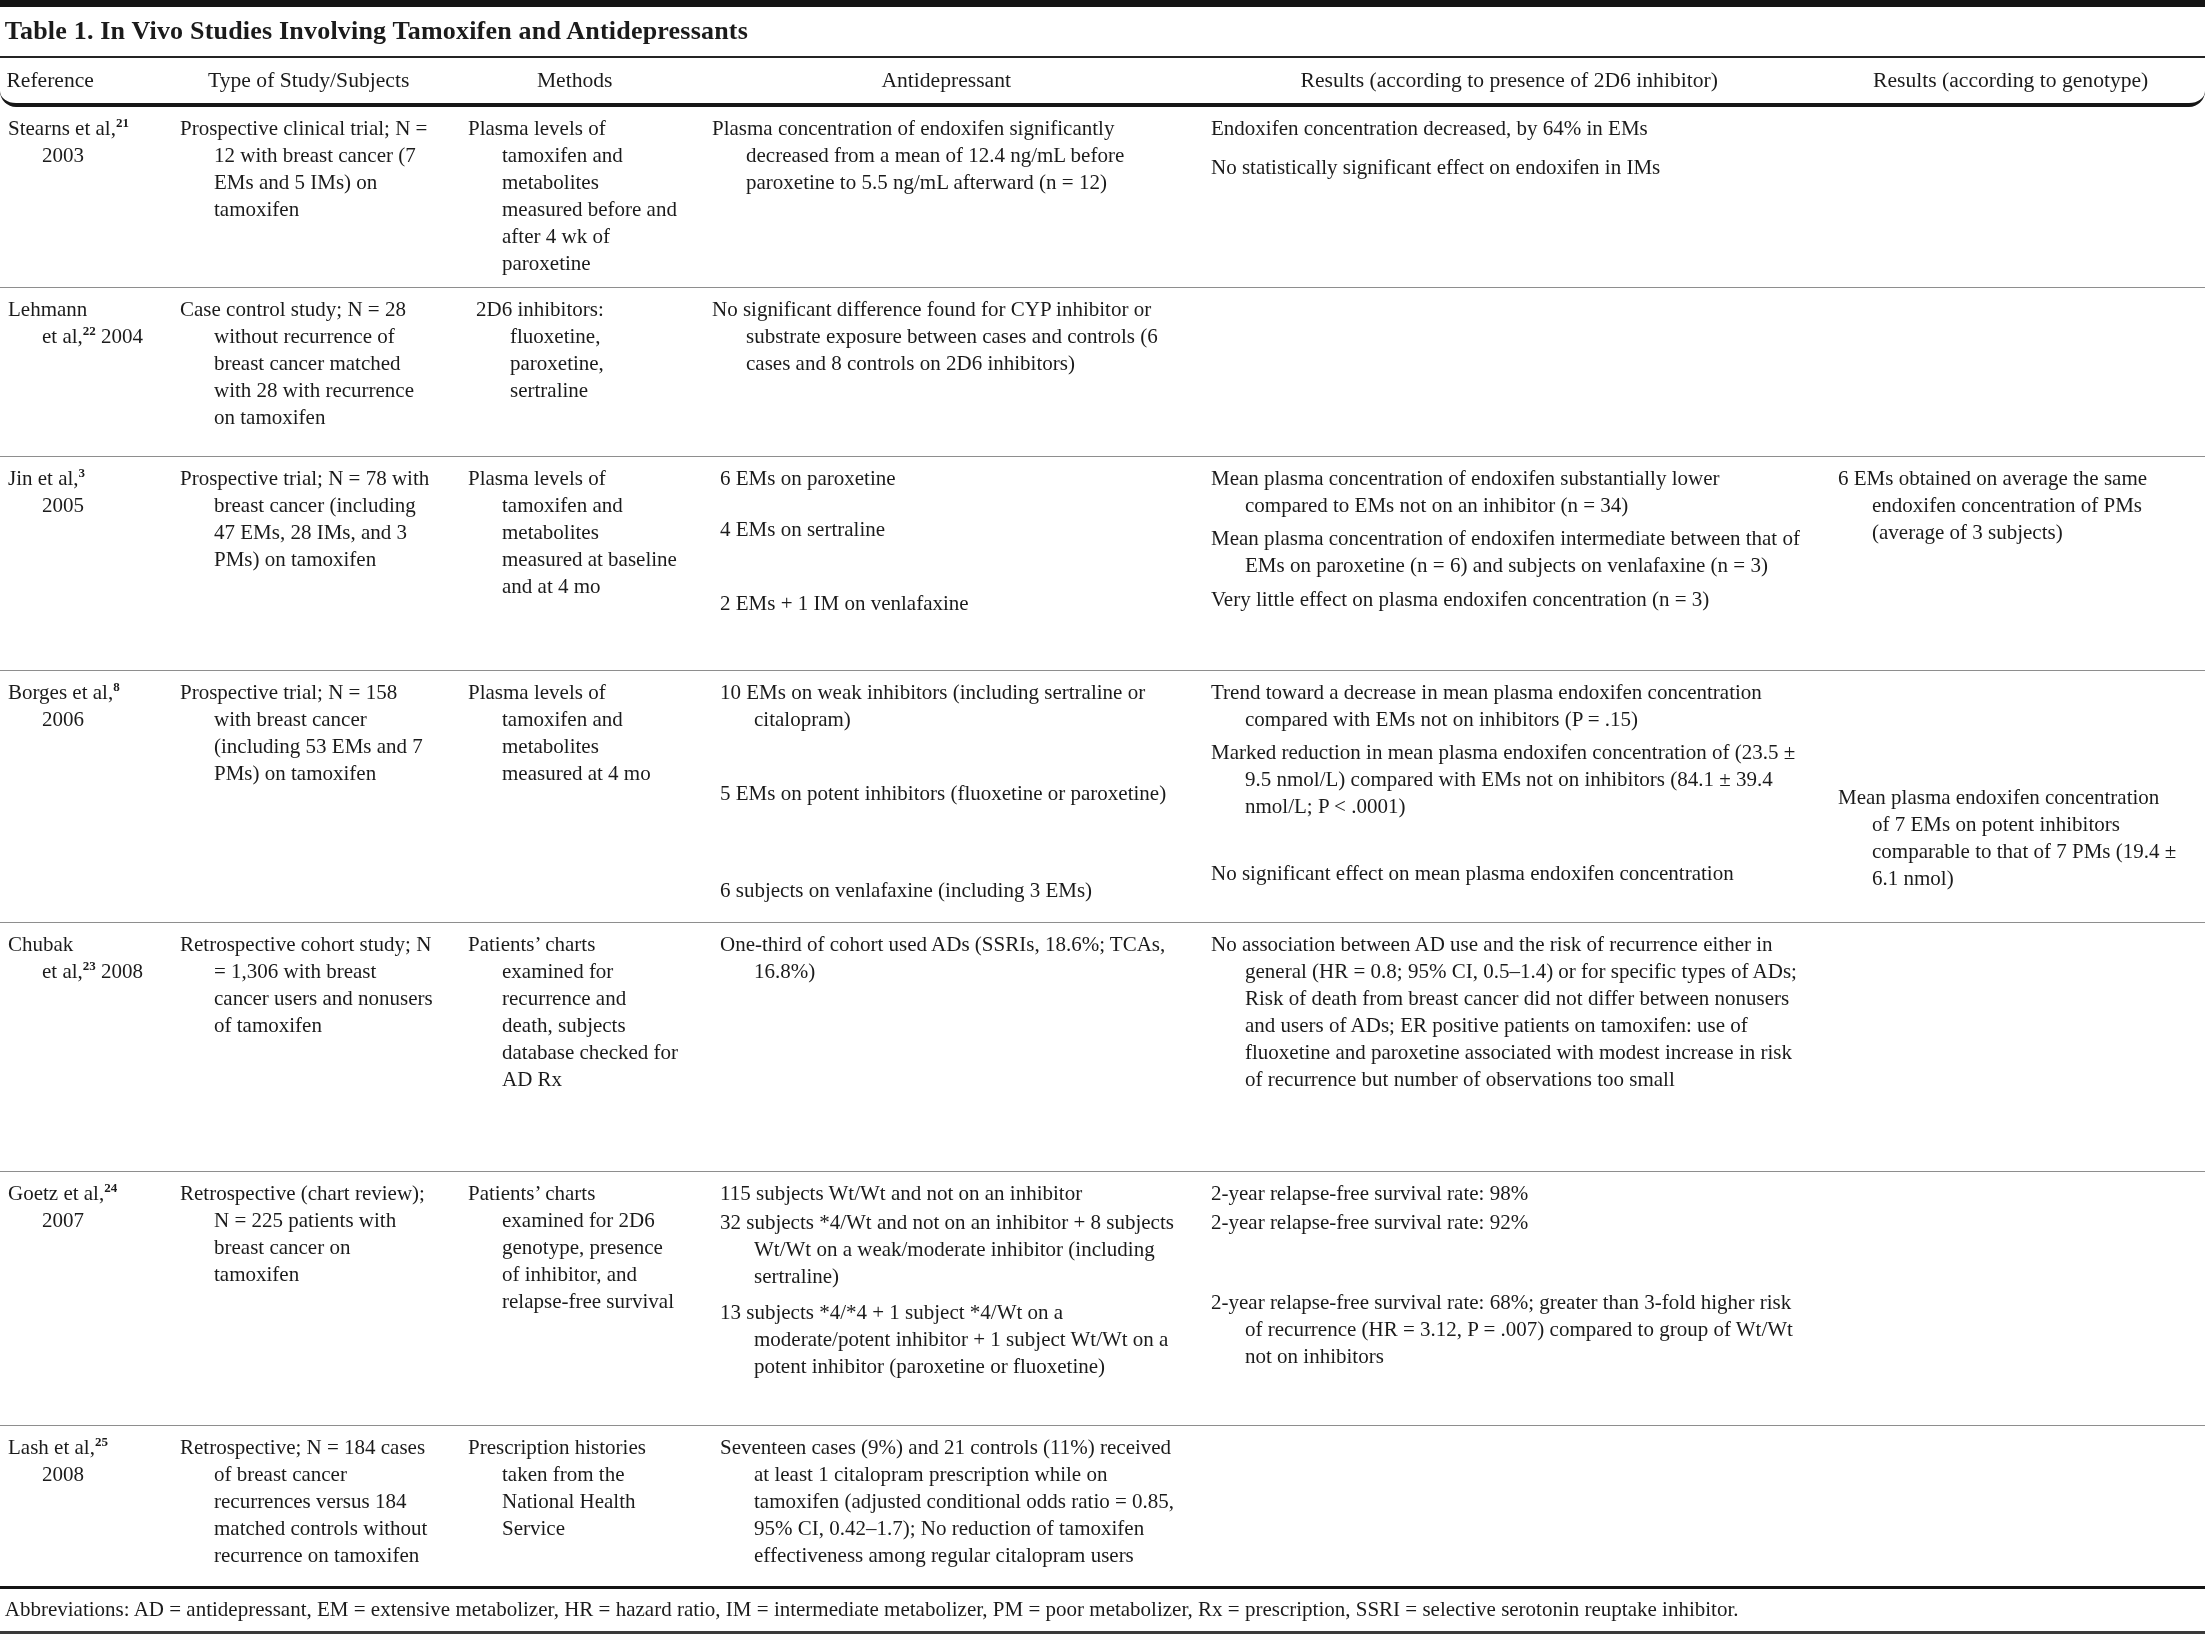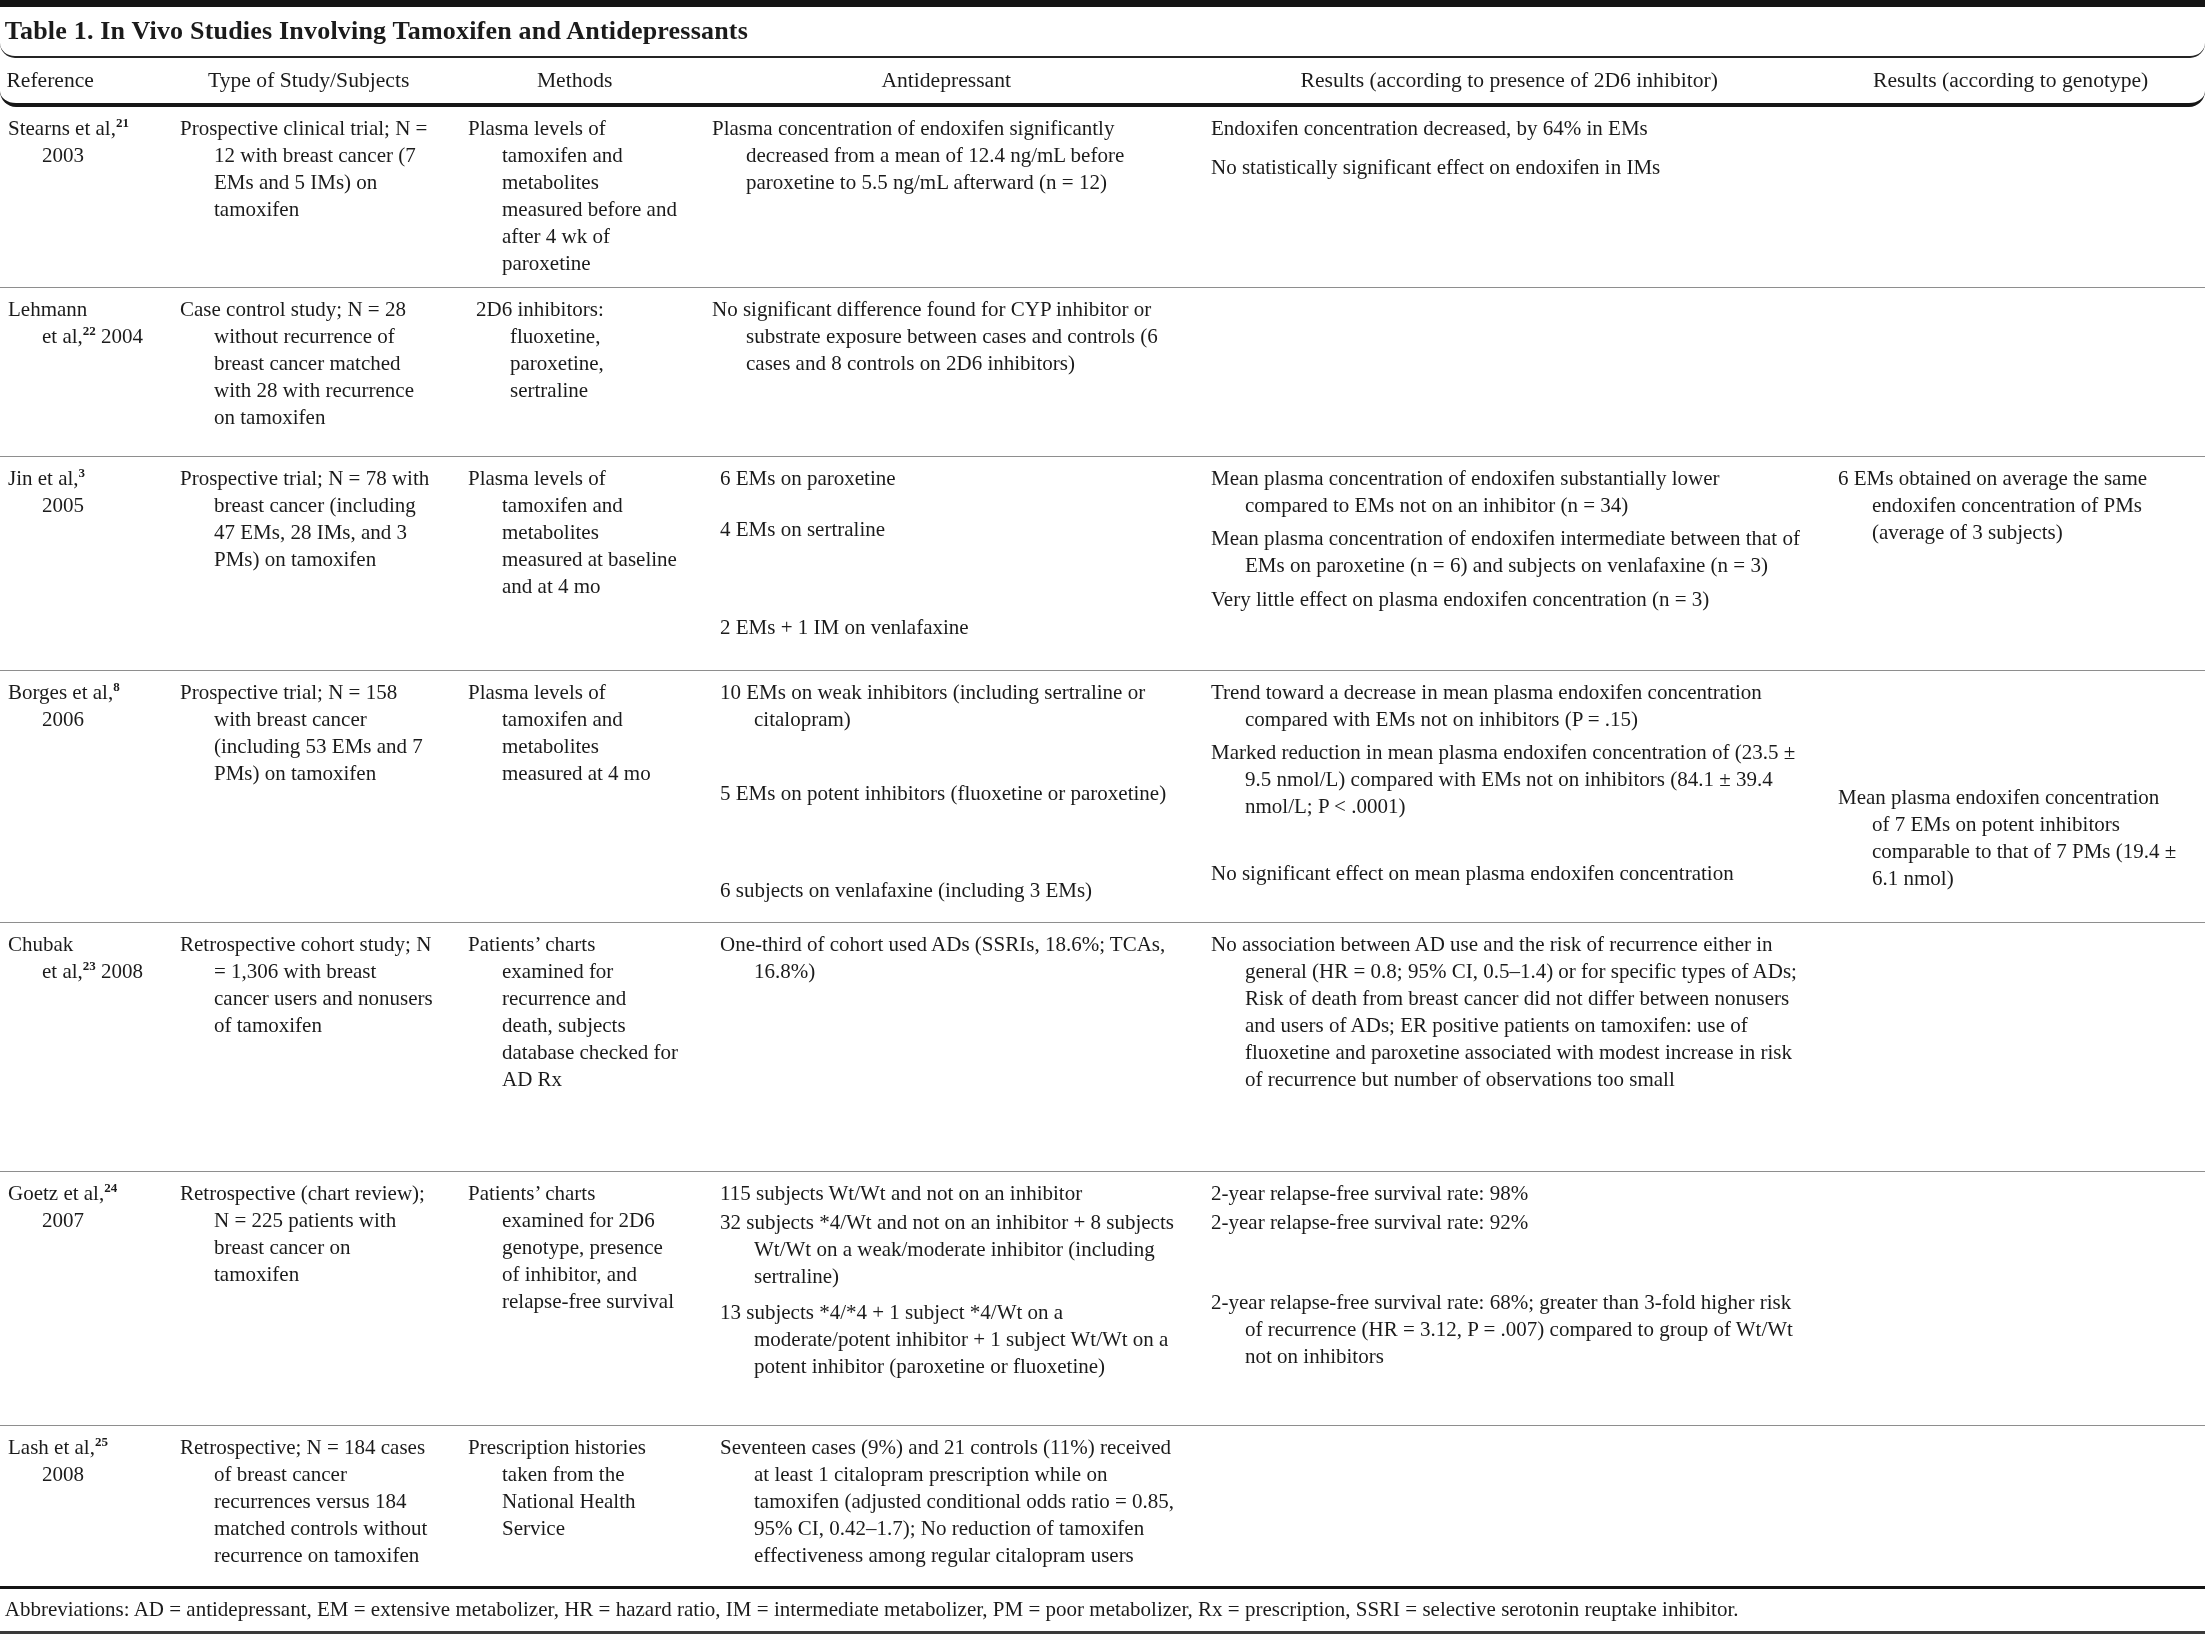--- a/index.html
+++ b/index.html
@@ -8,21 +8,20 @@
     width: 2205px; height: 1648px; overflow: hidden;
     font-family: "Liberation Serif", "DejaVu Serif", serif;
     color: #1b1b1b;
   }
   .page { width: 2205px; height: 1648px; }
   .topbar { height: 7.2px; background: #141414; }
   .title {
     font-size: 26px; font-weight: bold; letter-spacing: 0.2px;
     padding: 8.8px 4.8px 10.4px 4.8px;
     border-bottom: 2.4px solid #242424;
-    border-radius: 15px;
   }
   .grid6 {
     display: grid;
     grid-template-columns: 172px 288px 244px 499px 627px 376px;
     width: 2205px;
   }
   .thead { padding: 9.6px 0 10.4px 0; border-bottom: 4px solid #161616; border-radius: 16px; }
   .th { font-size: 21.6px; text-align: center; padding: 0 21px 0 6.4px; }
   .th.first { text-align: left; padding-left: 6.4px; }
   .trow { border-top: 1.6px solid #8e8e8e; }
@@ -99,21 +98,21 @@
     </div>
     <div class="cell">
         <p class="hang">Prospective trial; N = 78 with breast cancer (including 47 EMs, 28 IMs, and 3 PMs) on tamoxifen</p>
       </div>
     <div class="cell">
         <p class="hang">Plasma levels of tamoxifen and metabolites measured at baseline and at 4 mo</p>
       </div>
     <div class="cell ad">
       <p class="hang">6 EMs on paroxetine</p>
       <p class="hang" style="margin-top:24px">4 EMs on sertraline</p>
-      <p class="hang" style="margin-top:71px">2 EMs + 1 IM on venlafaxine</p>
+      <p class="hang" style="margin-top:47px">2 EMs + 1 IM on venlafaxine</p>
     </div>
     <div class="cell">
       <p class="hang">Mean plasma concentration of endoxifen substantially lower compared to EMs not on an inhibitor (n = 34)</p>
       <p class="hang">Mean plasma concentration of endoxifen intermediate between that of EMs on paroxetine (n = 6) and subjects on venlafaxine (n = 3)</p>
       <p class="hang">Very little effect on plasma endoxifen concentration (n = 3)</p>
     </div>
     <div class="cell">
       <p class="hang">6 EMs obtained on average the same endoxifen concentration of PMs (average of 3 subjects)</p>
     </div>
   </div>

